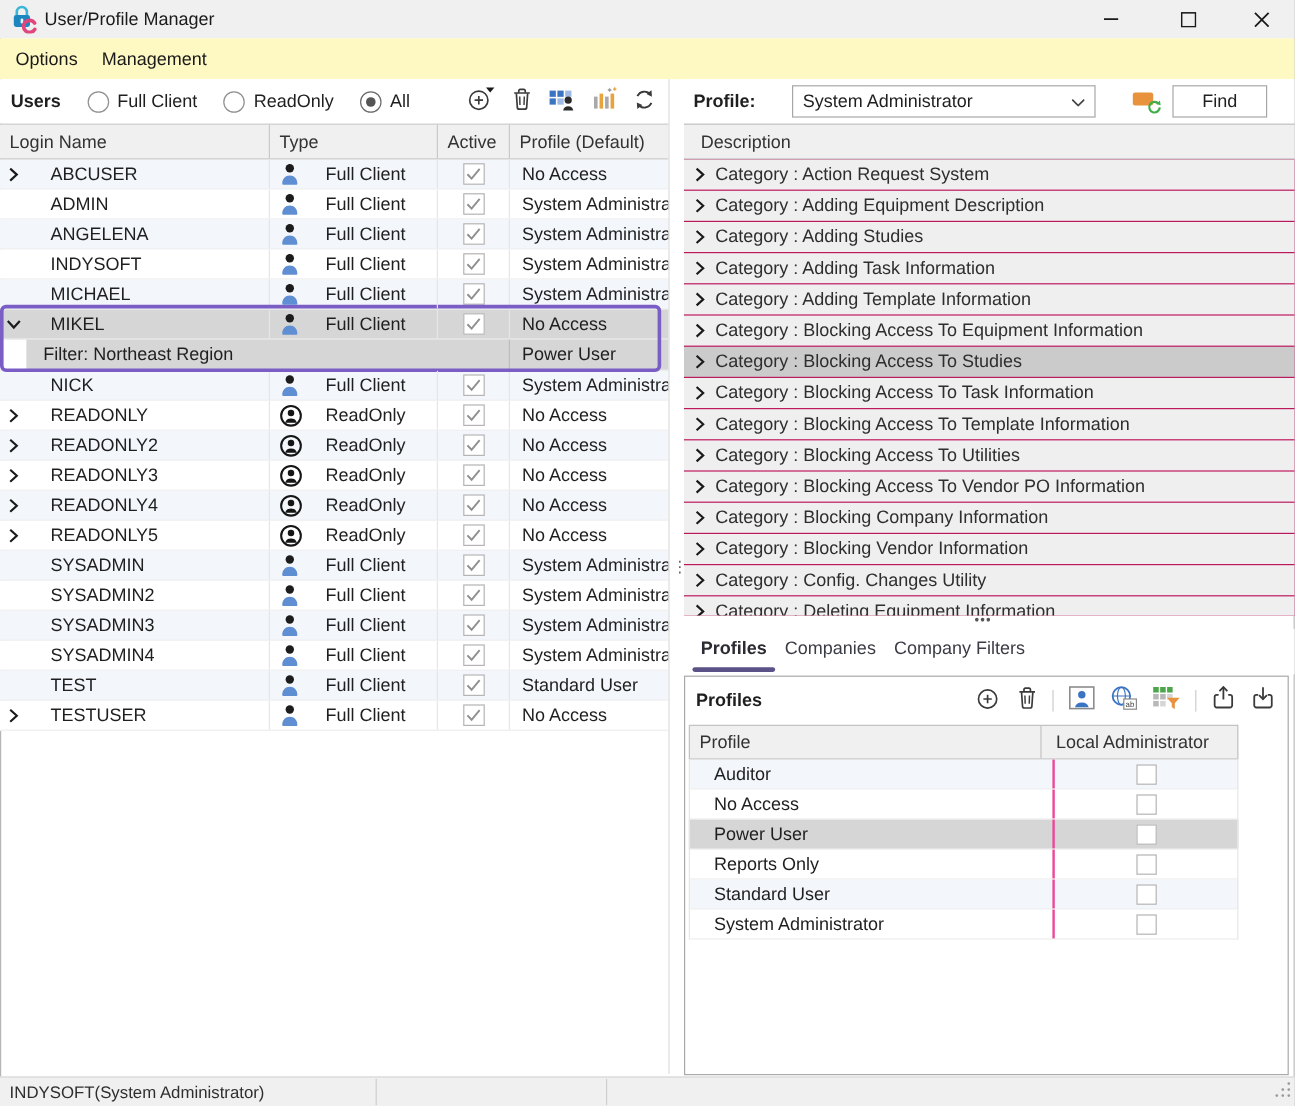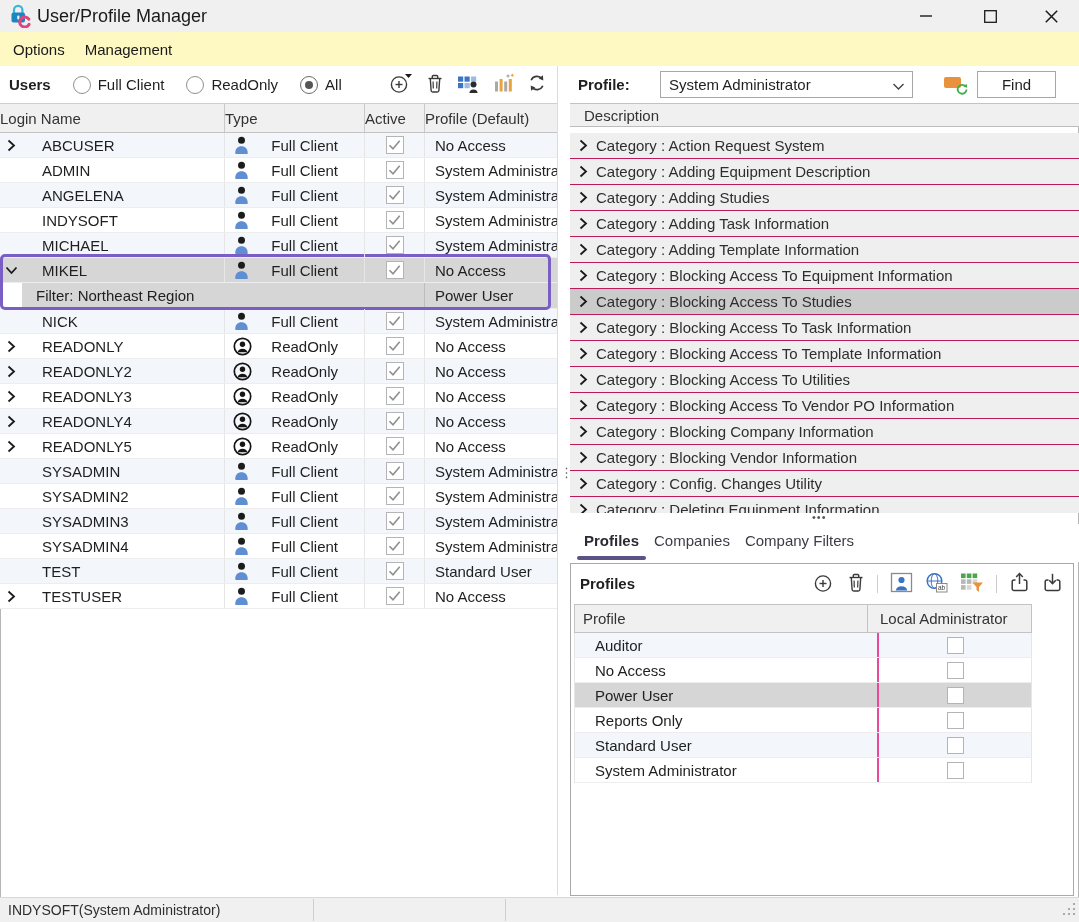--- a/index.html
+++ b/index.html
@@ -5,42 +5,42 @@
   * { margin:0; padding:0; box-sizing:border-box; }
   html,body { background:#ddd; }
   #app {
     position:relative; width:1079px; height:922px; background:#fff;
     font-family:"Liberation Sans", sans-serif; font-size:15px; color:#1f1f1f;
     box-shadow: inset 0 0 0 1px #b5b5b5; overflow:hidden;
   }
   
   #titlebar { position:absolute; left:0; top:0; width:1079px; height:32px; background:#f0f0f0; display:flex; align-items:center; }
   #app-icon { margin-left:9px; width:22px; height:24px; }
-  #win-title { margin-left:6px; font-size:18px; color:#1a1a1a; }
+  #win-title { margin-left:6px; font-size:15px; color:#1a1a1a; }
   .win-btn { position:absolute; top:0; width:46px; height:32px; display:flex; align-items:center; justify-content:center; }
   #btn-min { left:903px; } #btn-max { left:967px; } #btn-close { left:1028px; }
   
   #menubar { position:absolute; left:0; top:32px; width:1079px; height:34px; background:#fef9c3; display:flex; align-items:center; }
   .menu-item { padding:0 10px; height:100%; display:flex; align-items:center; color:#1a1a1a; }
   .menu-item:first-child { margin-left:3px; }
   .accel::first-letter { text-decoration:underline; }
   
   #users-toolbar { position:absolute; left:0; top:66px; width:557px; height:37px; background:#fff; display:flex; align-items:center; }
   #users-label { font-weight:bold; margin-left:9px; }
   .radio { display:flex; align-items:center; margin-left:22px; }
   .radio .dot { width:18px; height:18px; border:1px solid #8f8f8f; border-radius:50%; background:#fff; position:relative; }
   .radio.sel .dot { border-color:#6a6a6a; }
   .radio.sel .dot::after { content:""; position:absolute; left:4px; top:4px; width:8px; height:8px; border-radius:50%; background:#555; }
   .radio .rlabel { margin-left:7px; }
   #users-icons { margin-left:auto; margin-right:10px; display:flex; align-items:center; gap:13px; }
   .icon-btn { display:inline-flex; align-items:center; justify-content:center; cursor:default; }
   .tsep { width:1px; height:18px; background:#cccccc; }
   
   #users-header { position:absolute; left:0; top:103px; width:557px; height:30px; background:#f0f0f0; border-top:1px solid #cfcfcf; border-bottom:1px solid #c3c3c3; display:flex; color:#333; }
-  .hcell { display:flex; align-items:center; padding-left:0; border-right:1px solid #c9c9c9; }
+  .hcell { display:flex; align-items:center; padding-left:8px; border-right:1px solid #c9c9c9; }
   .hc-login { width:225px; } .hc-type { width:140px; } .hc-active { width:60px; } .hc-profile { width:132px; border-right:none; }
   #users-rows { position:absolute; left:0; top:133px; width:557px; }
   .urow { display:flex; height:25px; border-bottom:1px solid #ededed; background:#fff; }
   .urow.alt { background:#f3f6fb; }
   .urow.sel { background:#d6d6d6; }
   .c-login { width:225px; display:flex; align-items:center; border-right:1px solid #e6e6e6; overflow:hidden;gap:20px; }
   .c-type  { width:140px; position:relative; display:flex; align-items:center; border-right:1px solid #e6e6e6; }
   .c-active{ width:60px; display:flex; align-items:center; justify-content:center; border-right:1px solid #e6e6e6; }
   .c-profile{ width:132px; display:flex; align-items:center; padding-left:10px; white-space:nowrap; overflow:hidden; }
   .arrowbox { width:22px; display:flex; align-items:center; justify-content:center; flex:none; }
@@ -54,21 +54,21 @@
   #sel-overlay { position:absolute; left:0px; top:121px; width:551px; height:56px; border:3px solid #7a5ec6; border-radius:5px; pointer-events:none; }
   #vsplit { position:absolute; left:557px; top:66px; width:1px; height:829px; background:#dcdcdc; }
   #vsplit-dots { position:absolute; left:560px; top:468px; font-size:13px; color:#666; letter-spacing:0; line-height:9px; }
   
   #profile-bar { position:absolute; left:570px; top:66px; width:509px; height:37px; background:#fff; display:flex; align-items:center; }
   #profile-label { font-weight:bold; margin-left:8px; }
   #profile-combo { position:absolute; left:90px; top:5px; width:253px; height:27px; border:1px solid #a7a7a7; background:#fff; display:flex; align-items:center; padding:0 8px; }
   #profile-combo .combo-text { flex:1; white-space:nowrap; overflow:hidden; }
   #sync-icon { position:absolute; left:373px; top:7px; }
   #find-btn { position:absolute; left:407px; top:5px; width:79px; height:27px; border:1px solid #a7a7a7; background:#fff; display:flex; align-items:center; justify-content:center; }
-  #desc-header { position:absolute; left:570px; top:103px; width:509px; height:24px; background:#f0f0f0; border-top:1px solid #c3c3c3; border-bottom:1px solid #bdbdbd; display:flex; align-items:center; padding-left:14px; color:#333; }
+  #desc-header { position:absolute; left:570px; top:103px; width:509px; height:30px; background:#f0f0f0; border-top:1px solid #c3c3c3; border-bottom:1px solid #bdbdbd; display:flex; align-items:center; padding-left:14px; color:#333; }
   #desc-list { position:absolute; left:570px; top:133px; width:509px; height:380px; background:#be185d; overflow:hidden; }
   .cat-item { height:25px; margin-bottom:1px; background:#efefef; display:flex; align-items:center; color:#2e2e2e; }
   .cat-item.sel { background:#cbcbcb; }
   .cat-item .chev { margin-left:9px; margin-right:8px; display:flex; }
   
   #hsplit-dots { position:absolute; left:812px; top:511px; color:#555; font-size:11px; letter-spacing:1px; }
   #tabs { position:absolute; left:570px; top:524px; width:509px; height:38px; background:#fff; display:flex; align-items:flex-start; }
   .tab { position:relative; margin-left:13px; padding:8px 1px 0 1px; color:#3c3c46; height:36px; }
   .tab.active { font-weight:bold; color:#2b2b33; }
   .tab.active::after { content:""; position:absolute; left:-6px; right:-6px; bottom:0; height:4px; background:#5b5388; border-radius:2px; }

